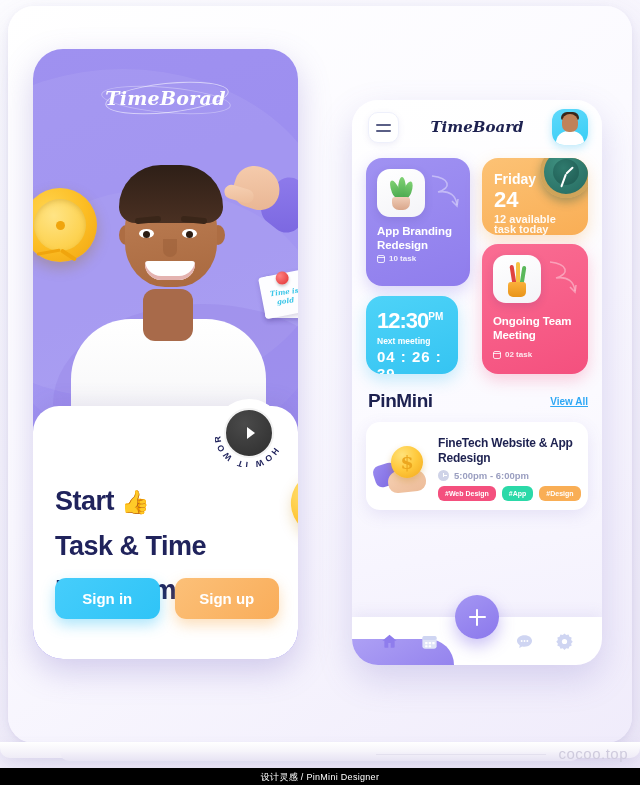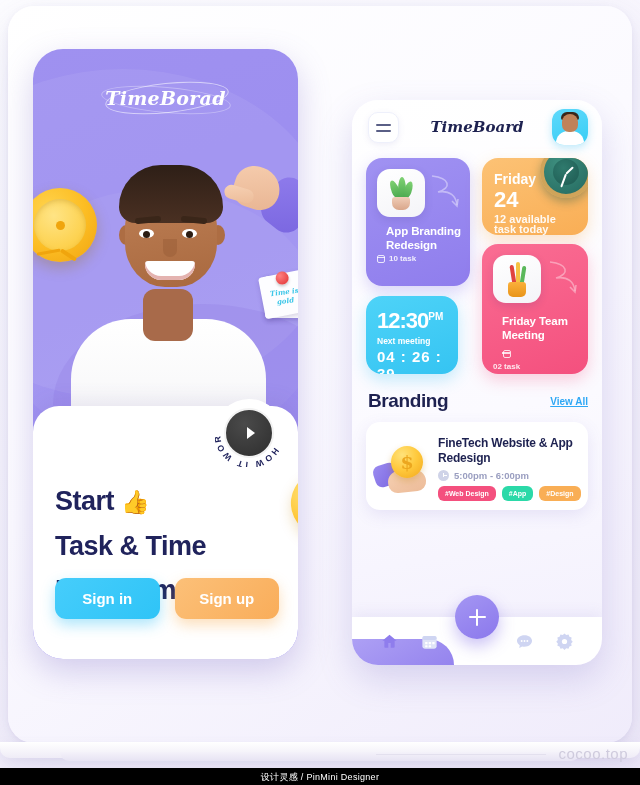--- a/index.html
+++ b/index.html
@@ -283,21 +283,20 @@
   .pen-cup{position:absolute;left:15px;top:27px;width:18px;height:15px;background:linear-gradient(180deg,#fbb03b,#e89419);border-radius:3px 3px 5px 5px;}
   .pen{position:absolute;width:4px;border-radius:2px 2px 0 0;}
   .pen.a{left:18px;top:10px;height:20px;background:#e0443f;transform:rotate(-9deg);}
   .pen.b{left:23px;top:7px;height:23px;background:#f5c242;}
   .pen.c{left:28px;top:11px;height:19px;background:#5bb85b;transform:rotate(9deg);}
 
   .arrow-svg{position:absolute; right:6px; top:14px; opacity:.55;}
   .card-title{
     position:absolute; left:11px; font-size:11.5px; font-weight:700; color:#fff; line-height:14px;
     letter-spacing:-.1px;
-    margin-left:9px;
   }
   .card-sub{
     position:absolute; left:11px; font-size:8px; color:rgba(255,255,255,.86);
     display:flex;align-items:center;gap:4px; font-weight:600;
   }
   .mini-cal{width:8px;height:8px;border:1.2px solid rgba(255,255,255,.8);border-radius:2px;position:relative;display:inline-block;}
   .mini-cal:before{content:"";position:absolute;left:-1.2px;top:1.4px;width:8px;height:1.2px;background:rgba(255,255,255,.8);}
 
   .o-day{position:absolute;left:12px;top:13px;font-size:14px;font-weight:700;color:#fff;}
   .o-num{position:absolute;left:12px;top:29px;font-size:22px;font-weight:800;color:#fff;line-height:26px;}
@@ -509,30 +508,30 @@
         <div class="tile">
           <div class="pen a"></div>
             <div class="pen b"></div>
             <div class="pen c"></div>
           <div class="pen-cup"></div>
         </div>
         <svg class="arrow-svg" width="36" height="40" viewBox="0 0 36 40">
           <path d="M4 4 C 22 6, 24 16, 10 20 C 22 18, 28 24, 29 33" stroke="#ffffff" stroke-width="1.6" fill="none" opacity=".7"></path>
           <path d="M24 29 L29 34 L30 27" stroke="#ffffff" stroke-width="1.6" fill="none" opacity=".7"></path>
         </svg>
-        <div class="card-title" style="top:70px;width:92px;">Friday Team Meeting</div>
-        <div class="card-sub" style="top:106px;flex-direction:column;">
+        <div class="card-title" style="top:70px;width:92px;">Ongoing Team Meeting</div>
+        <div class="card-sub" style="top:106px;">
           <span class="mini-cal"></span>
           <span>02 task</span>
         </div>
       </div>
     </div>
 
     <div class="ongoing-head">
-      <div class="ongoing-title">Branding</div>
+      <div class="ongoing-title">PinMini</div>
       <div class="view-all">View All</div>
     </div>
 
     <div class="task-card">
       <div class="tc-hand">
         <div class="tch-sleeve"></div>
         <div class="tch-palm"></div>
         <div class="tc-coin">$</div>
       </div>
       <div class="tc-title">FineTech Website &amp; App Redesign</div>

